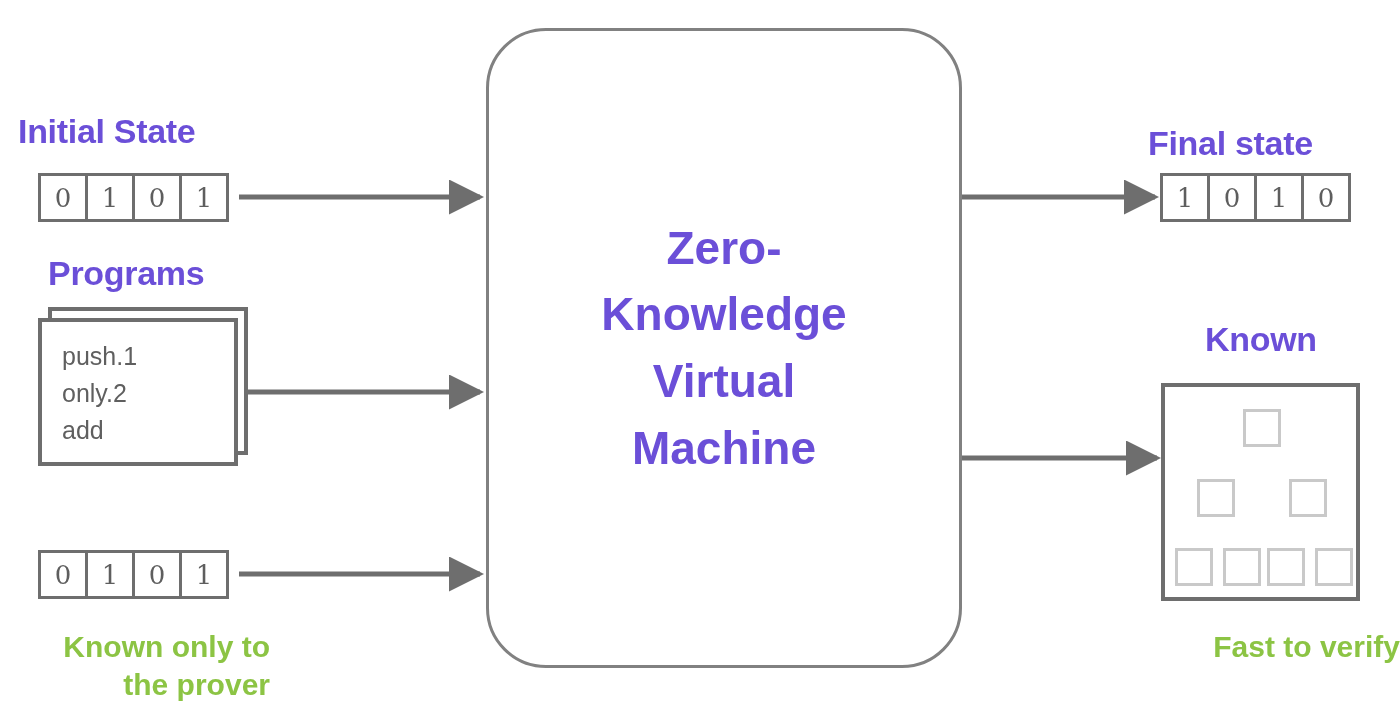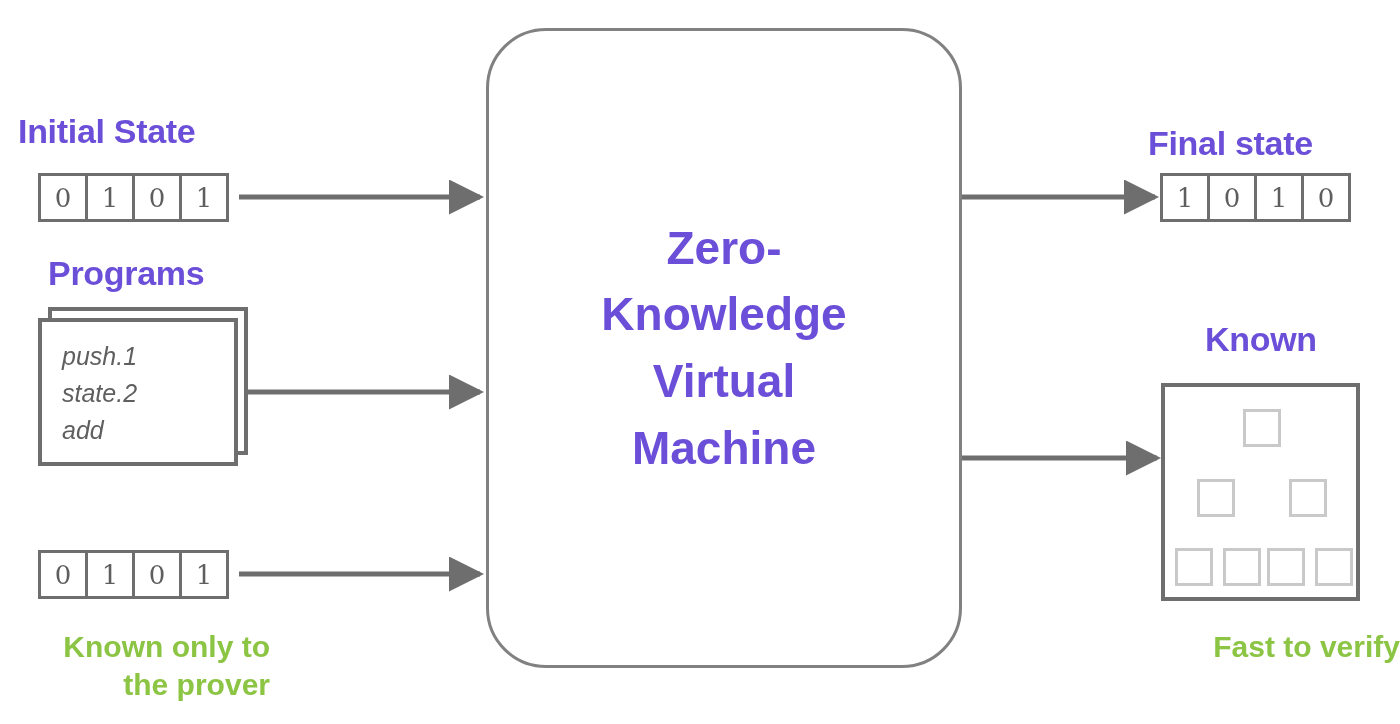--- a/index.html
+++ b/index.html
@@ -73,21 +73,20 @@
   .card-front {
     position: absolute;
     left: 38px;
     top: 318px;
     width: 200px;
     height: 148px;
     box-sizing: border-box;
     border: 4px solid #6e6e6e;
     background: #ffffff;
     padding: 16px 0 4px 20px;
-    font-style: italic;
   }
   .code-line {
     font-family: "Liberation Sans", sans-serif;
     font-size: 25px;
     line-height: 1.48;
     color: #5f5f5f;
   }
 
   
   .vm-box {
@@ -186,21 +185,21 @@
     <div class="bit">1</div>
     <div class="bit">0</div>
     <div class="bit">1</div>
   </div>
 
   <div class="heading" style="left:48px; top:256px;">Programs</div>
 
   <div class="card-back"></div>
   <div class="card-front">
     <div class="code-line">push.1</div>
-    <div class="code-line">state.2</div>
+    <div class="code-line">only.2</div>
     <div class="code-line">add</div>
   </div>
 
 
   <div class="bits" style="left:38px; top:550px;">
     <div class="bit">0</div>
     <div class="bit">1</div>
     <div class="bit">0</div>
     <div class="bit">1</div>
   </div>

